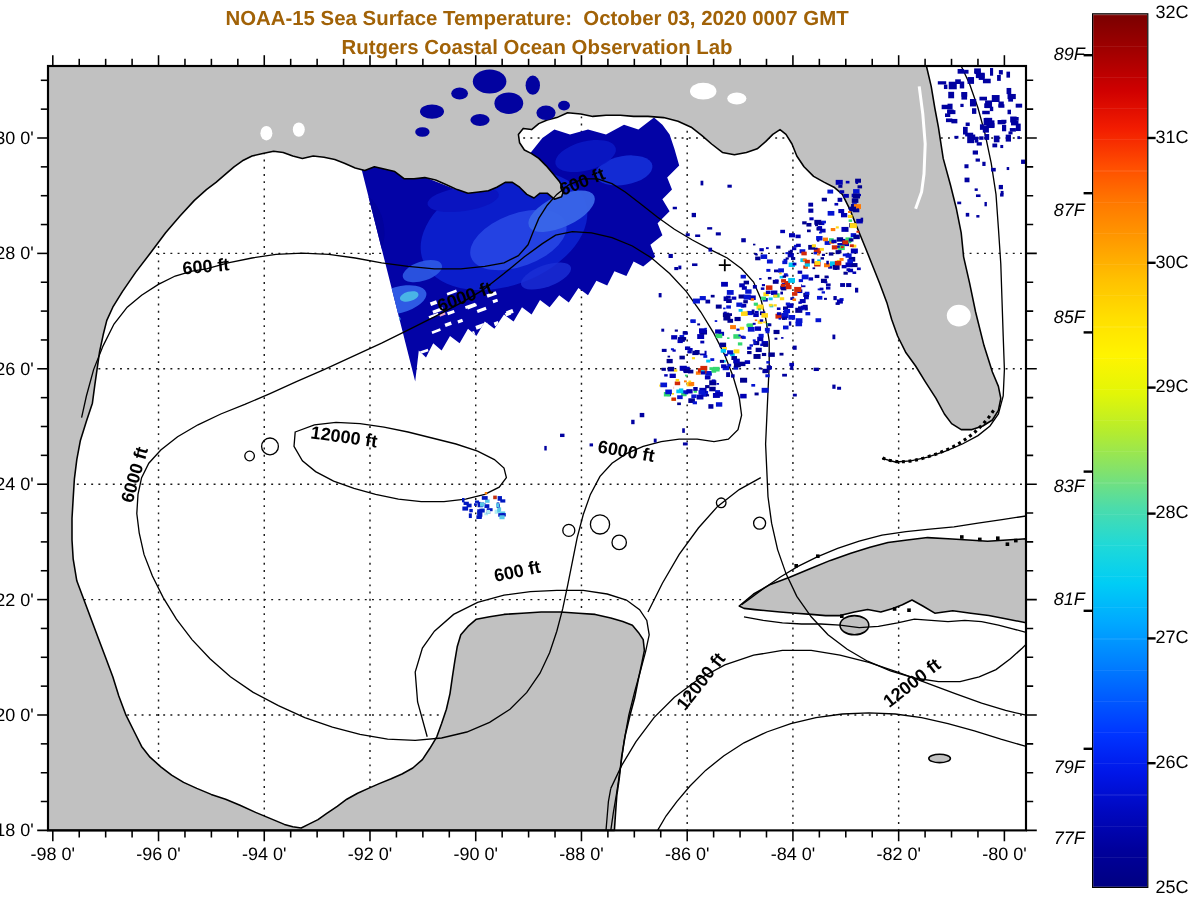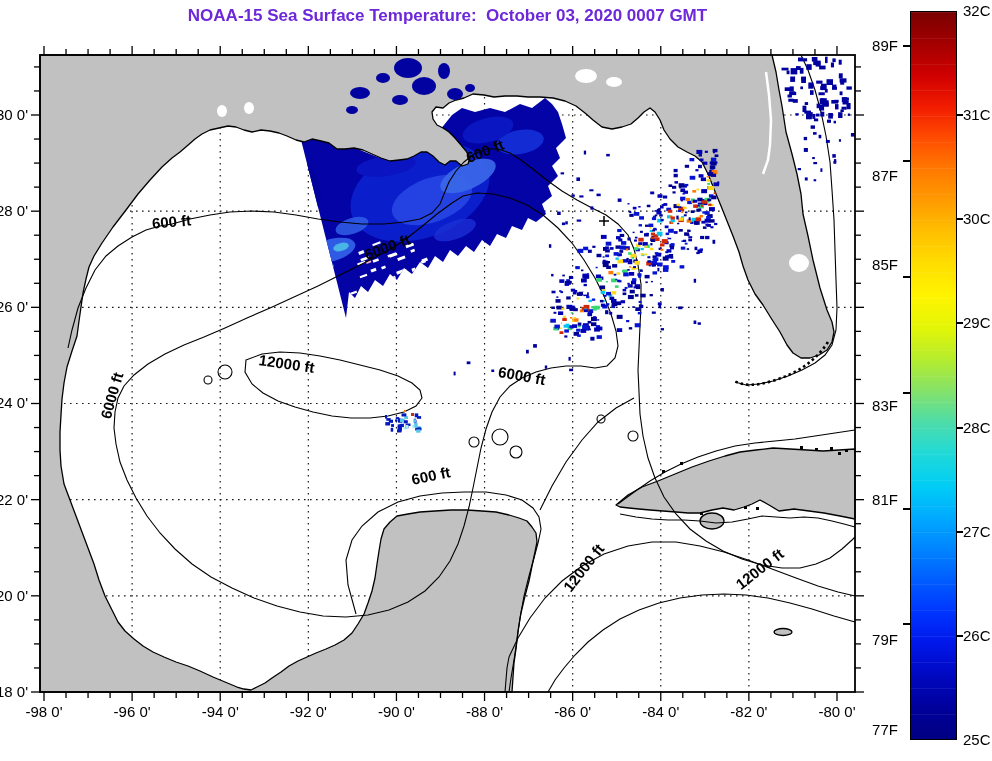--- a/index.html
+++ b/index.html
@@ -6,30 +6,31 @@
   .fig{position:relative;width:992px;height:761px;background:#fff;overflow:hidden;
        font-family:"Liberation Sans",sans-serif;}
   .title-wrap{position:absolute;left:40px;top:4px;width:815px;text-align:center;}
   .t1,.t2{font-size:17px;font-weight:bold;line-height:24px;white-space:pre;}
   #map-svg{position:absolute;left:0;top:0;}
   #colorbar{position:absolute;left:910px;top:11px;width:47px;height:729px;
             border:1px solid #000;box-sizing:border-box;}
   #colorbar .band{position:absolute;left:0;top:0;right:0;bottom:0;
      background:repeating-linear-gradient(180deg,rgba(255,255,255,0.07) 0 1px,rgba(0,0,0,0) 1px 26px);}
   .cb-label{position:absolute;font-size:15px;color:#000;line-height:18px;}
-  .cb-f{left:866px;width:38px;text-align:center;}
+  .cb-f{left:866px;width:38px;text-align:right;font-style:italic;}
   .cb-c{left:963px;width:40px;text-align:left;}
   .cb-tick{position:absolute;height:2px;width:7px;background:#000;}
 </style>
 </head>
 <body>
 
 <div class="fig">
-  <div class="title-wrap" style="color: #6d28d9;">
+  <div class="title-wrap" style="color: #a16207;">
     <div class="t1">NOAA-15 Sea Surface Temperature:  October 03, 2020 0007 GMT</div>
+    <div class="t2">Rutgers Coastal Ocean Observation Lab</div>
   </div>
   <svg id="map-svg" width="992" height="761">
       <rect x="40" y="55" width="815" height="637" fill="#ffffff"></rect>
       <g stroke="#1a1a1a" stroke-width="1.2" stroke-dasharray="1.6 4.4">
         <line x1="132.11" y1="55" x2="132.11" y2="692"></line>
         <line x1="220.22" y1="55" x2="220.22" y2="692"></line>
         <line x1="308.33" y1="55" x2="308.33" y2="692"></line>
         <line x1="396.44" y1="55" x2="396.44" y2="692"></line>
         <line x1="484.55" y1="55" x2="484.55" y2="692"></line>
         <line x1="572.66" y1="55" x2="572.66" y2="692"></line>
@@ -1005,21 +1006,21 @@
     <div class="cb-label cb-f" style="top: 167px;">87F</div>
     <div class="cb-tick" style="left: 903px; top: 160.393px;"></div>
     <div class="cb-label cb-f" style="top: 256px;">85F</div>
     <div class="cb-tick" style="left: 903px; top: 276.158px;"></div>
     <div class="cb-label cb-f" style="top: 397px;">83F</div>
     <div class="cb-tick" style="left: 903px; top: 391.85px;"></div>
     <div class="cb-label cb-f" style="top: 491px;">81F</div>
     <div class="cb-tick" style="left: 903px; top: 507.543px;"></div>
     <div class="cb-label cb-f" style="top: 631px;">79F</div>
     <div class="cb-tick" style="left: 903px; top: 623.308px;"></div>
-    <div class="cb-label cb-f" style="top: 721px;">77F</div>
+    <div class="cb-label cb-f" style="top: 690px;">77F</div>
     <div class="cb-label cb-c" style="top: 2px;">32C</div>
     <div class="cb-label cb-c" style="top: 106.174px;">31C</div>
     <div class="cb-tick" style="left: 956px; top: 114.174px;"></div>
     <div class="cb-label cb-c" style="top: 210.275px;">30C</div>
     <div class="cb-tick" style="left: 956px; top: 218.275px;"></div>
     <div class="cb-label cb-c" style="top: 314.449px;">29C</div>
     <div class="cb-tick" style="left: 956px; top: 322.449px;"></div>
     <div class="cb-label cb-c" style="top: 418.551px;">28C</div>
     <div class="cb-tick" style="left: 956px; top: 426.551px;"></div>
     <div class="cb-label cb-c" style="top: 522.725px;">27C</div>

